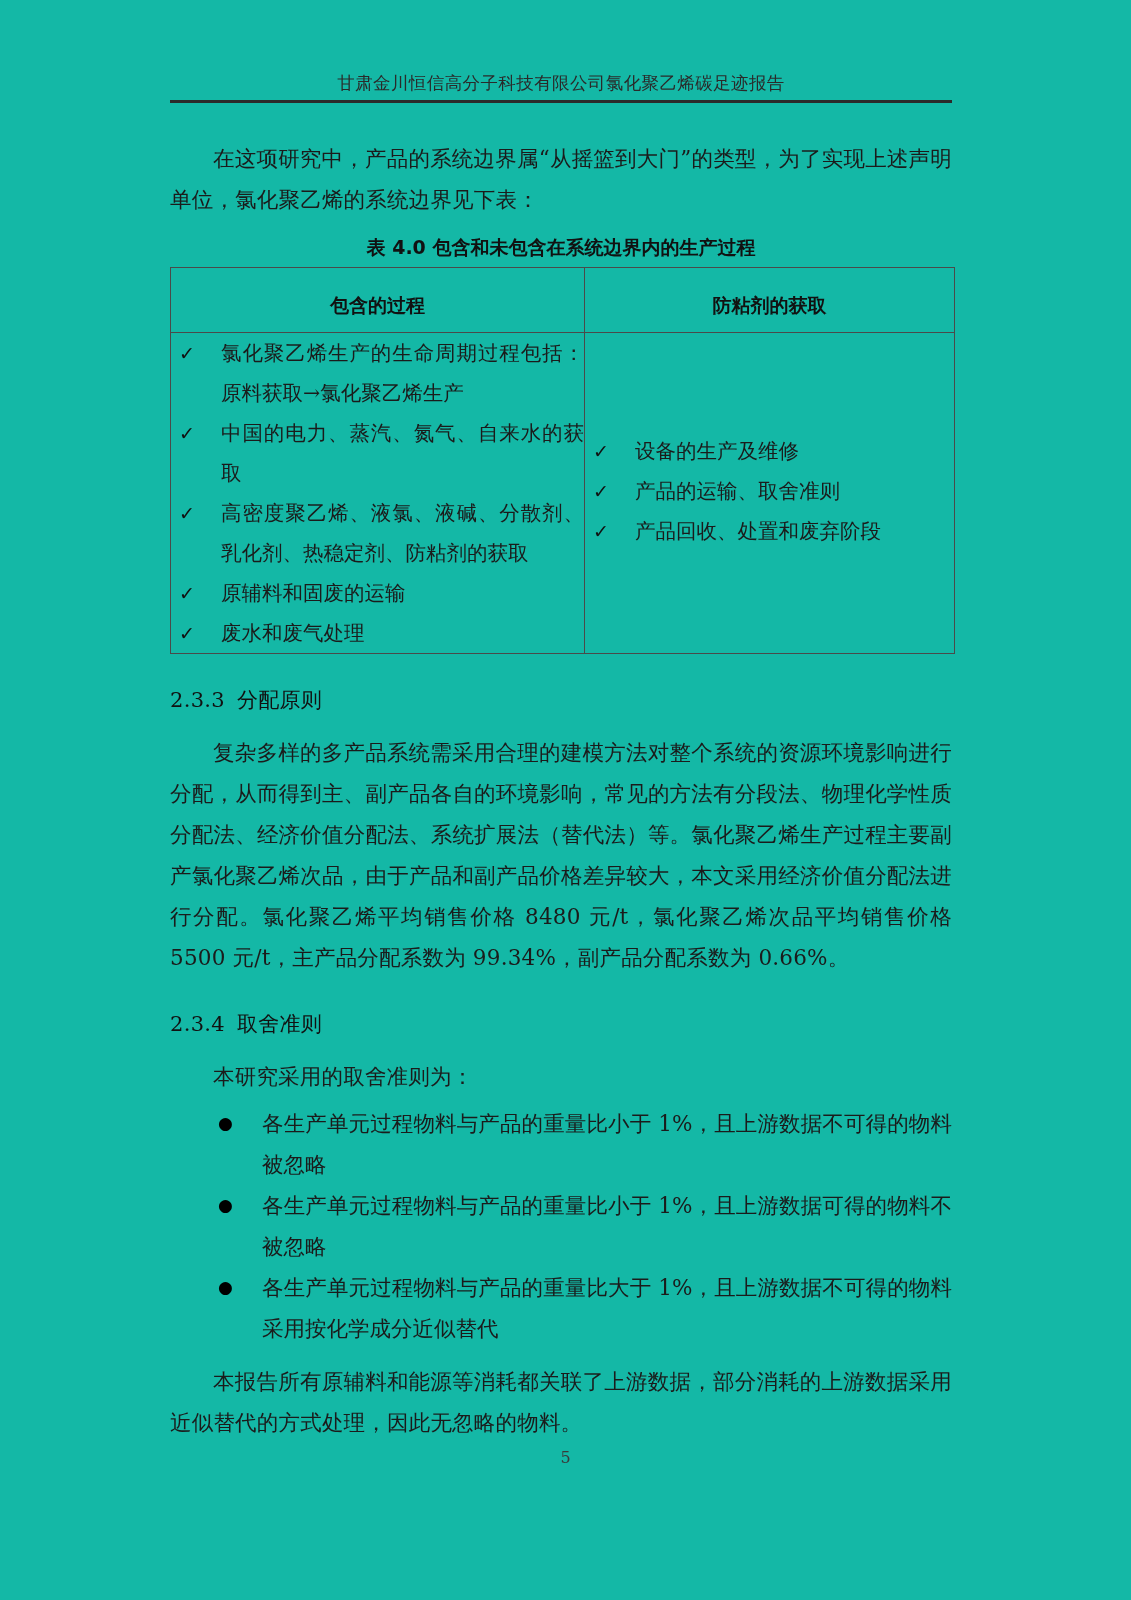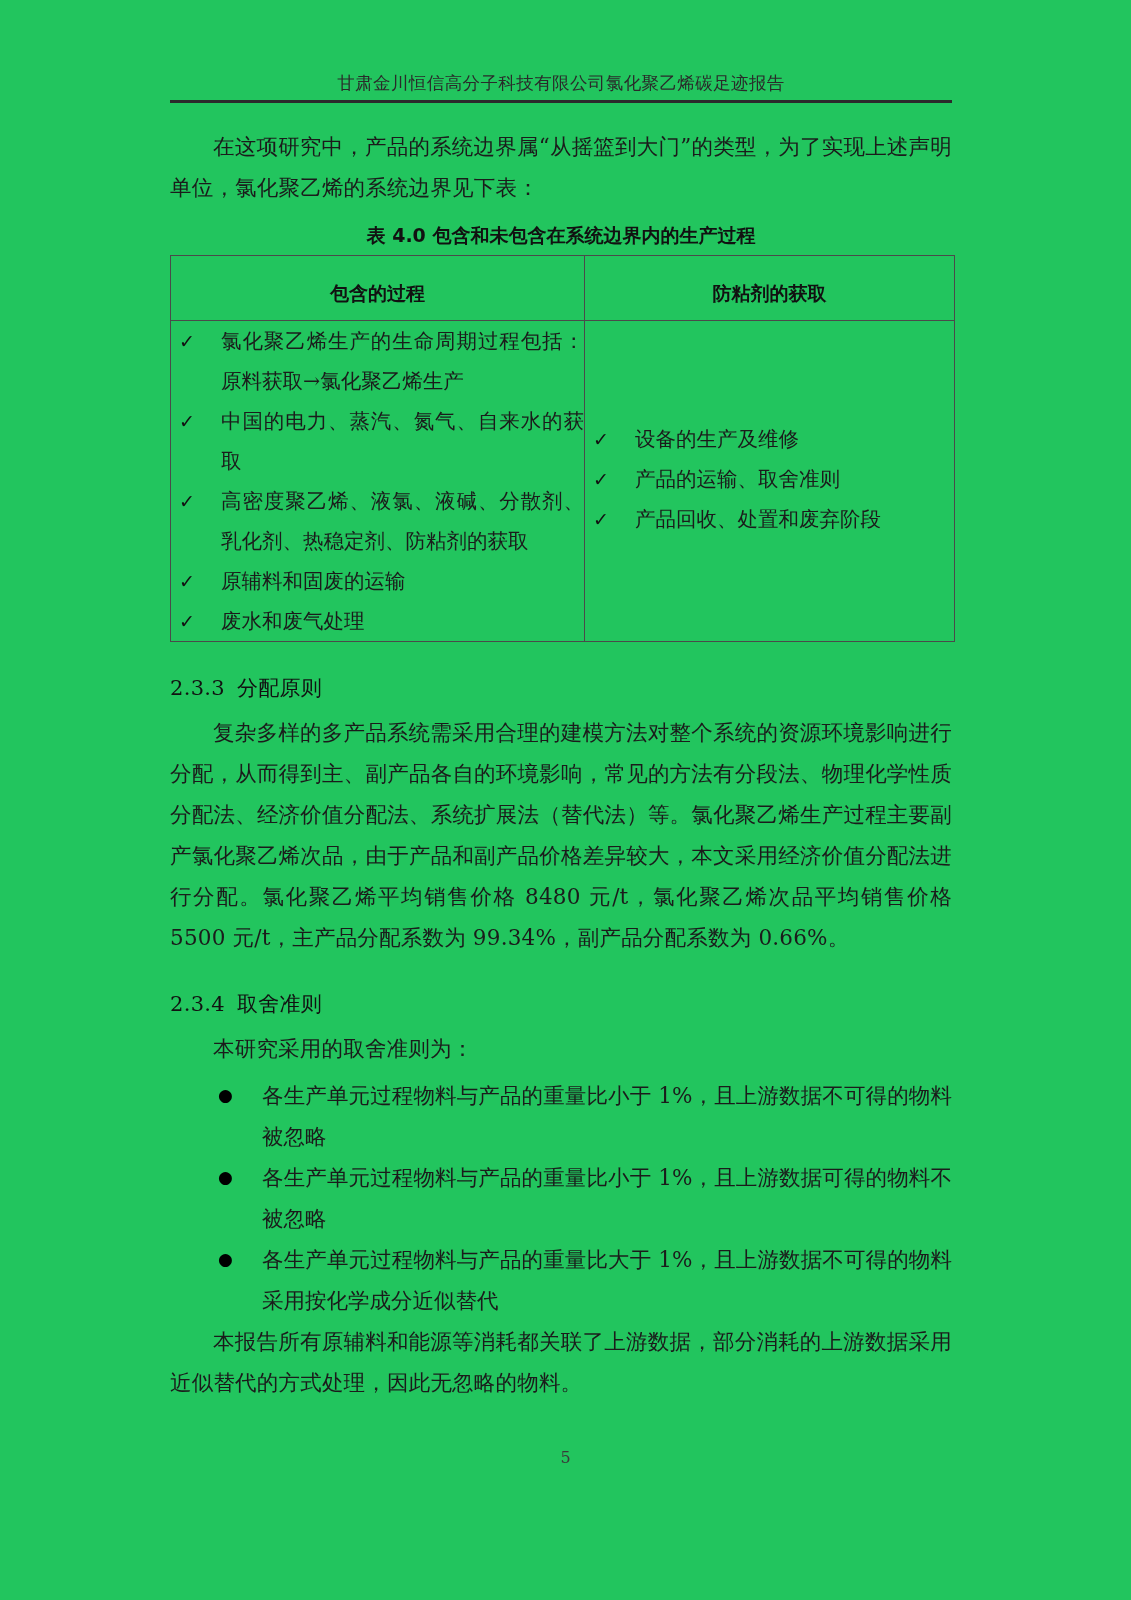--- a/index.html
+++ b/index.html
@@ -8,21 +8,21 @@
     background: #ffffff;
   }
   body {
     font-family: "DejaVu Serif", "Liberation Serif", serif;
     color: #000000;
   }
   .page {
     position: relative;
     width: 1131px;
     height: 1600px;
-    background: #22c55e;
+    background: #14b8a6;
     box-sizing: border-box;
     overflow: hidden;
   }
 
   
   .header-block {
     position: absolute;
     left: 170px;
     top: 72px;
     width: 782px;
@@ -43,21 +43,21 @@
   }
 
   
   .content {
     position: absolute;
     left: 170px;
     top: 126px;
     width: 782px;
   }
   p.body-para {
-    margin: 0 0 0 0;
+    margin: 12px 0 0 0;
     font-size: 21.5px;
     line-height: 41px;
     text-align: justify;
     text-justify: inter-ideograph;
     color: #1b1b1b;
     letter-spacing: 0.2px;
   }
   p.indent2 { text-indent: 2em; }
 
   .table-caption {

